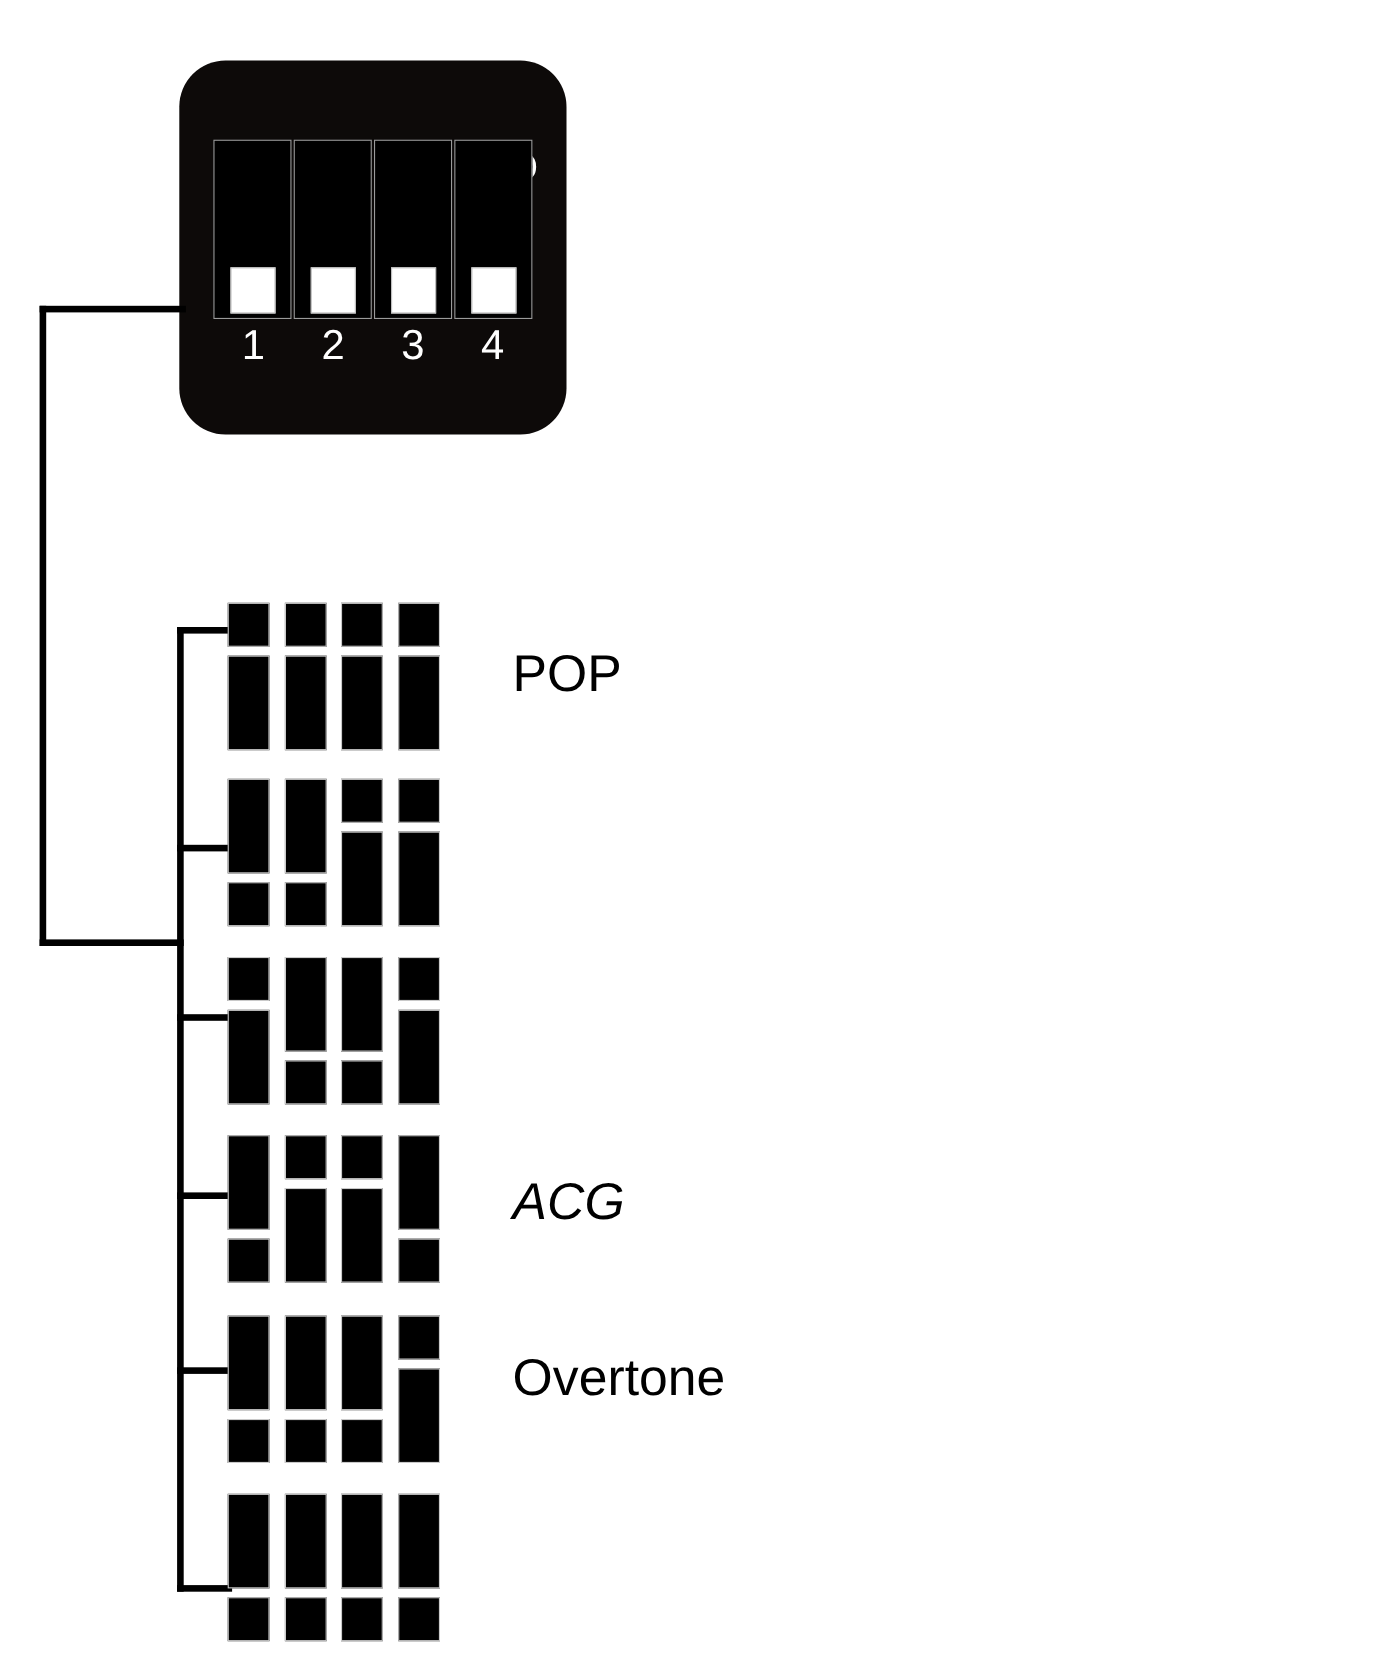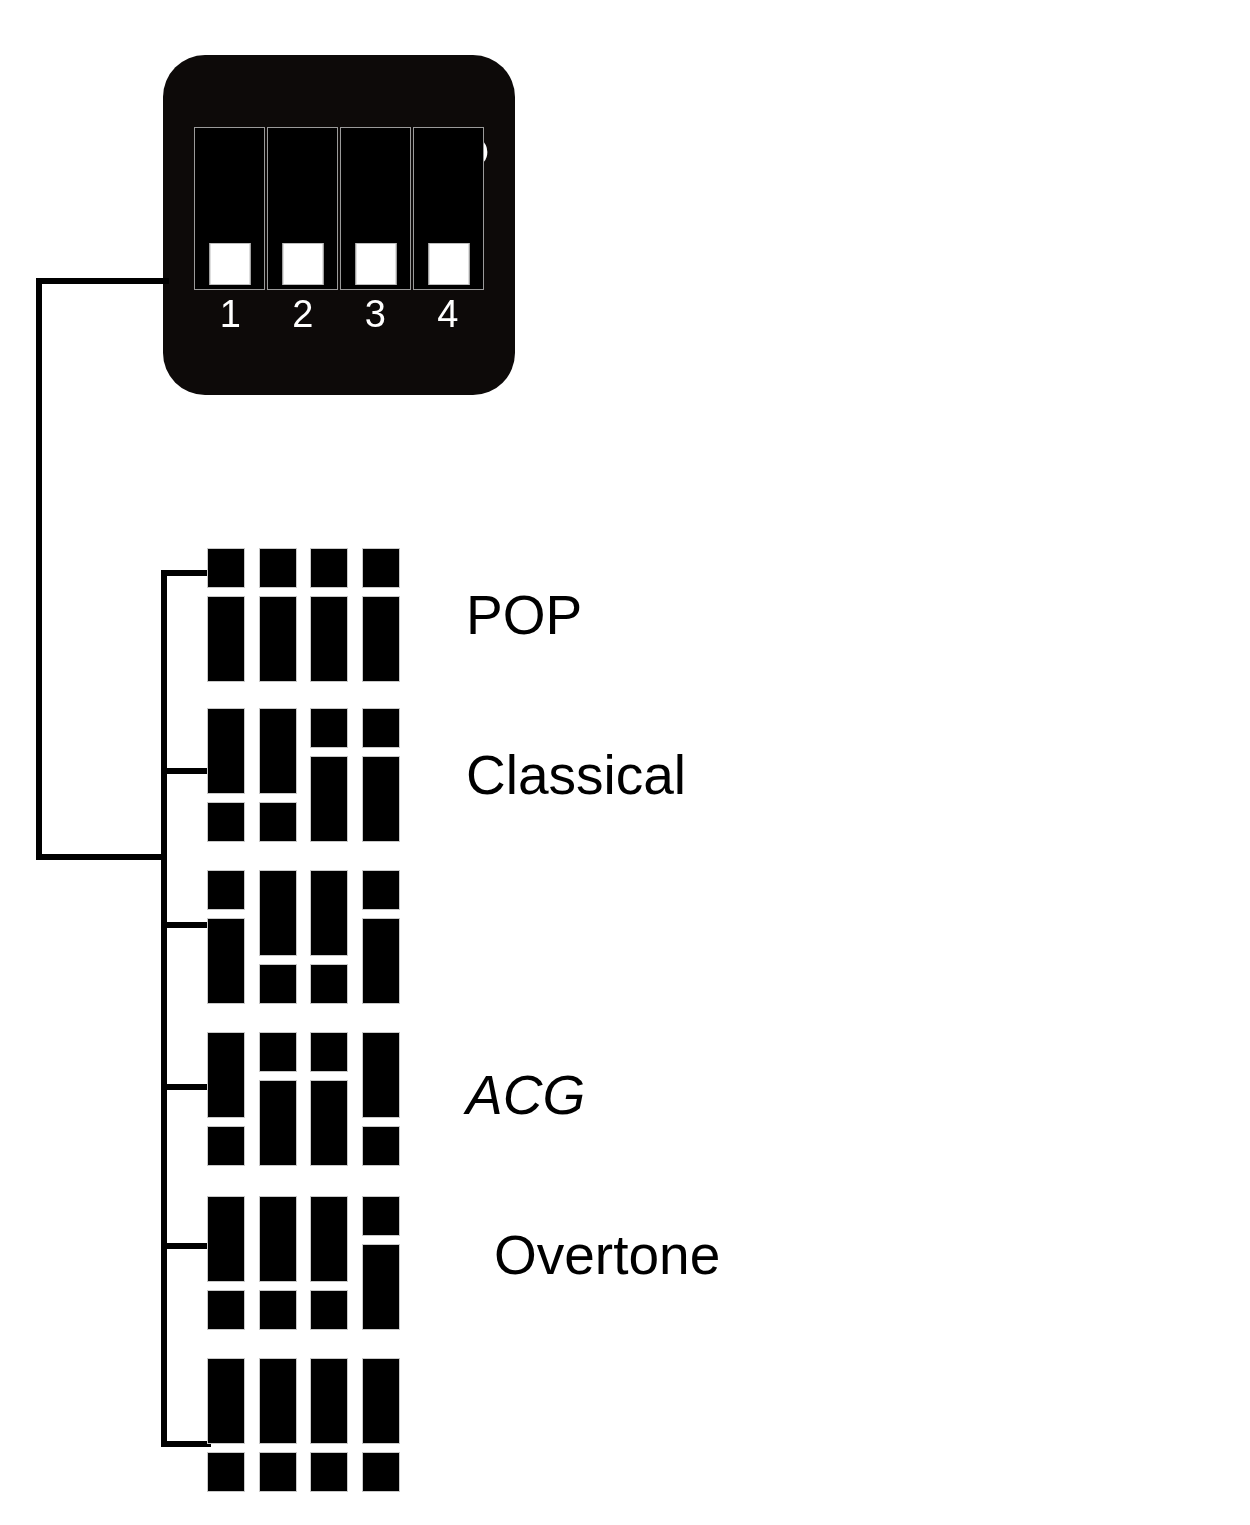--- a/index.html
+++ b/index.html
@@ -117,21 +117,21 @@
   
   .sw.down .sq{top:0;height:40px;}
   .sw.down .bar{top:48px;height:86px;}
   
   .sw.up .bar{top:0;height:86px;}
   .sw.up .sq{top:94px;height:40px;}
 
   .preset-label{
     position:absolute;
     left:466px;
-    font-size:55px;
+    font-size:47px;
     color:#000000;
     line-height:1;
     white-space:nowrap;
   }
 
   
   .ln{position:absolute;background:#000000;}
 </style>
 </head>
 <body>
@@ -216,21 +216,20 @@
       <div class="sw down">
         <div class="blk sq"></div>
         <div class="blk bar"></div>
       </div>
       <div class="sw down">
         <div class="blk sq"></div>
         <div class="blk bar"></div>
       </div>
     </div>
   </div>
-  <div class="preset-label" style="top:748px;">Classical</div>
 
   <div class="preset-row" style="top:870px;">
     <div class="sw-group">
       <div class="sw down">
         <div class="blk sq"></div>
         <div class="blk bar"></div>
       </div>
       <div class="sw up">
         <div class="blk bar"></div>
         <div class="blk sq"></div>
@@ -281,21 +280,21 @@
       <div class="sw up">
         <div class="blk bar"></div>
         <div class="blk sq"></div>
       </div>
       <div class="sw down">
         <div class="blk sq"></div>
         <div class="blk bar"></div>
       </div>
     </div>
   </div>
-  <div class="preset-label" style="top:1228px;margin-left:28px;">Overtone</div>
+  <div class="preset-label" style="top:1228px;">Overtone</div>
 
   <div class="preset-row" style="top:1358px;">
     <div class="sw-group">
       <div class="sw up">
         <div class="blk bar"></div>
         <div class="blk sq"></div>
       </div>
       <div class="sw up">
         <div class="blk bar"></div>
         <div class="blk sq"></div>

